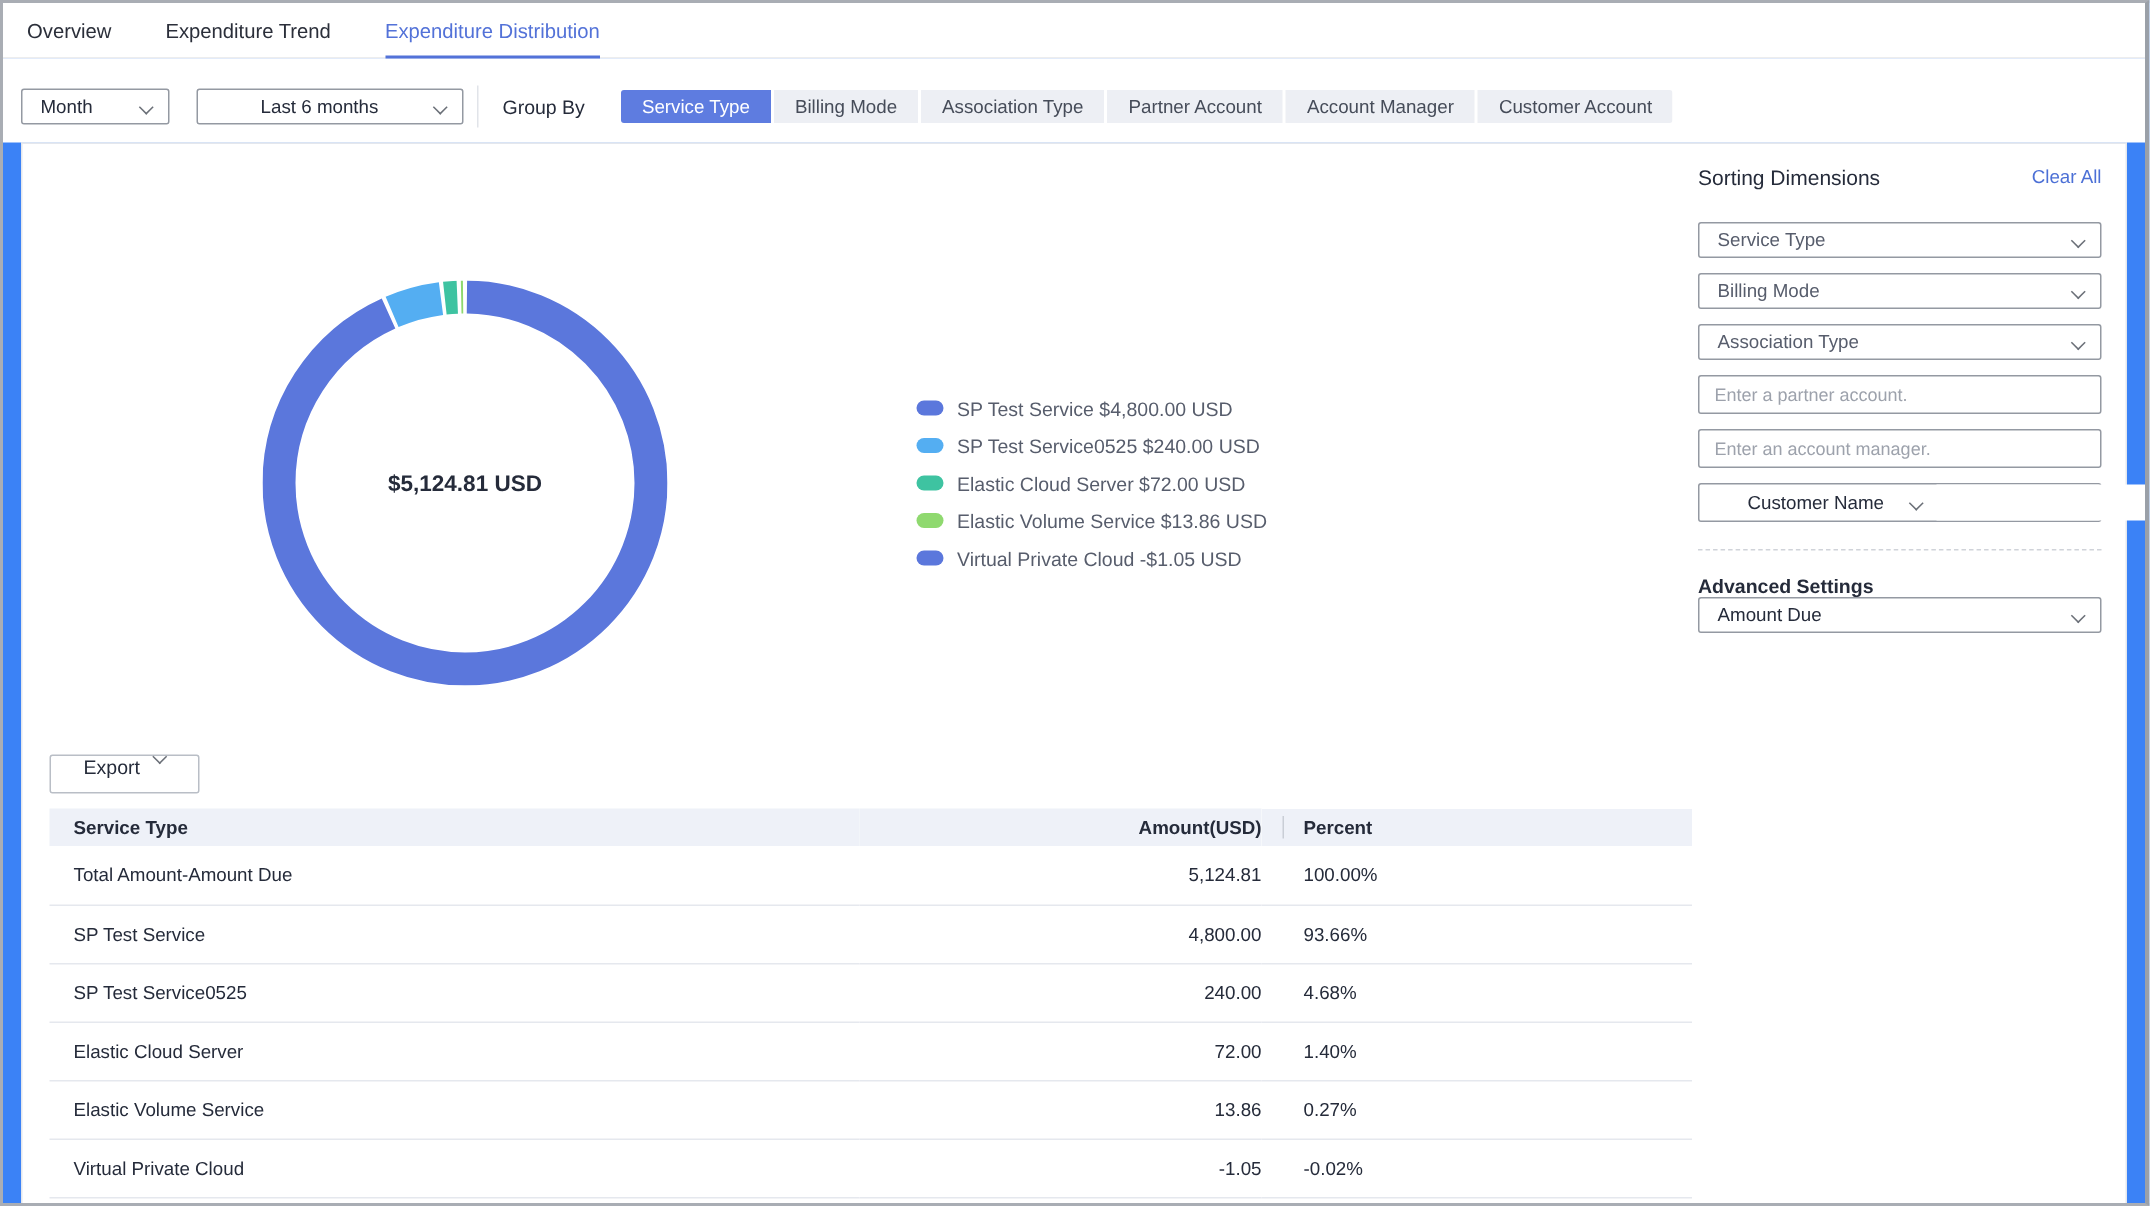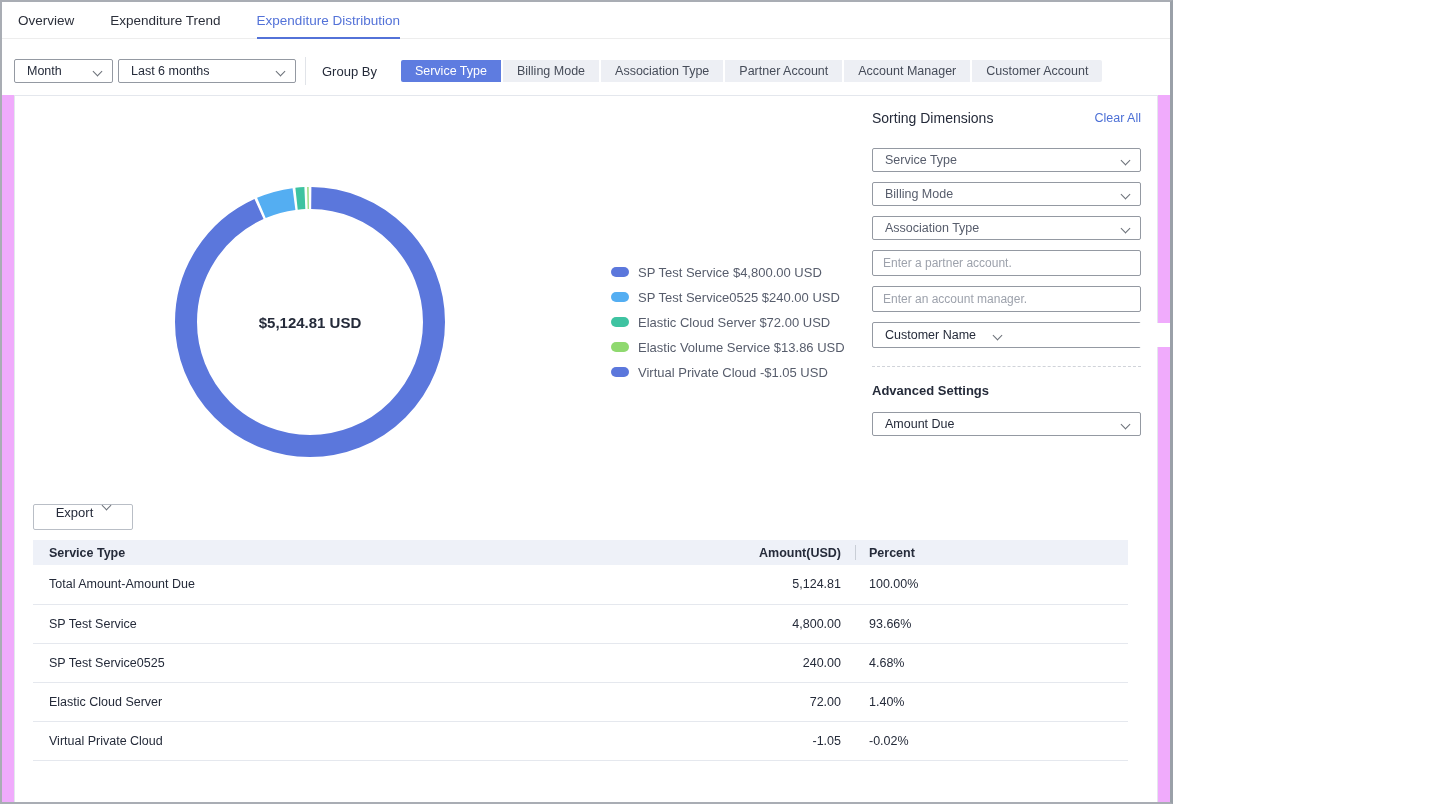--- a/index.html
+++ b/index.html
@@ -1,19 +1,19 @@
 <!DOCTYPE html>
 <html><head>
 <meta charset="utf-8">
 <style>
   * { box-sizing: border-box; margin: 0; padding: 0; }
   html,body { background:#fff; }
   body { font-family: "Liberation Sans", "DejaVu Sans", sans-serif; color:#252b3a; }
   .frame {
-    width: 1173px; height: 804px; background:#f0abfc;
+    width: 1433px; height: 804px; background:#3b82f6;
     border: 2px solid #a9adb4; border-right-width:3px; border-right-color:#9aa0a8;
     overflow: hidden; position: relative;
   }
 
   
   .tabbar { display:flex; align-items:stretch; height:37px; padding-left:16px; gap:36px;
             border-bottom:1px solid #ededed; background:#fff; }
   .tab { position:relative; display:flex; align-items:center; font-size:13.5px; color:#2b2f3a; cursor:pointer; }
   .tab.active { color:#5372d8; }
   .tab .tab-underline { display:none; position:absolute; left:0; right:0; bottom:-1px; height:2px; background:#5372d8; }
@@ -21,21 +21,21 @@
 
   
   .toolbar { display:flex; align-items:center; height:56px; padding:8px 0 0 12px; background:#fff; }
   .select-box { position:relative; height:24px; border:1px solid #9499a2; border-radius:2px;
                 background:#fff; display:flex; align-items:center; padding:0 26px 0 12px;
                 font-size:12.5px; color:#252b3a; cursor:pointer; }
   .select-box .chev { position:absolute; right:11px; top:8px; }
   .chev { display:inline-block; width:7px; height:7px; border-right:1.5px solid #6b7078;
           border-bottom:1.5px solid #6b7078; transform:rotate(45deg); }
   .sel-period { width:99px; }
-  .sel-range { width:178px; margin-left:5px; }
+  .sel-range { width:178px; margin-left:18px;justify-content:center; }
   .vdivider { width:1px; height:28px; background:#e1e4e9; margin:0 16px 0 9px; }
   .groupby-label { font-size:13px; color:#252b3a; margin-right:24px; }
   .seg-group { display:flex; border-radius:2px; overflow:hidden; }
   .seg-btn { height:22px; display:flex; align-items:center; padding:0 14px; font-size:12.5px;
              background:#edeff4; color:#464c59; cursor:pointer; margin-left:2px; white-space:nowrap; }
   .seg-btn:first-child { margin-left:0; }
   .seg-btn.active { background:#5e7ce0; color:#fff; }
 
   
   .panel { position:relative; margin:0 12px; height:707px;
@@ -76,28 +76,28 @@
   .sidebar { position:absolute; top:14px; right:16px; width:269px; }
   .sidebar-head { display:flex; align-items:center; justify-content:space-between; margin-bottom:22px; }
   .sidebar-title { font-size:14px; font-weight:normal; color:#252b3a; }
   .clear-all { font-size:12.5px; color:#4c70d6; cursor:pointer; }
   .side-select { width:100%; margin-bottom:10px; }
   .side-select .label-gray { color:#575d6c; }
   .side-input { width:100%; height:26px; border:1px solid #9499a2; border-radius:2px; margin-bottom:10px;
                 font-size:12px; color:#252b3a; padding:0 10px; font-family:inherit; outline:none; }
   .side-input::placeholder { color:#9da2ac; }
   .combo { display:flex; align-items:center; width:100%; height:26px; border:1px solid #9499a2;
-           border-radius:2px; margin-bottom:0; }
+           border-radius:2px; margin-bottom:0;padding-left:20px; }
   .combo-label { display:flex; align-items:center; gap:18px; padding:0 10px 0 12px; font-size:12.5px;
                  color:#252b3a; cursor:pointer; white-space:nowrap; }
   .combo-divider { width:1px; height:16px; background:#d4d7dc; }
   .combo-input { flex:1; border:none; outline:none; height:100%; padding:0 8px; font-size:12.5px; font-family:inherit; }
   .dashed-divider { border-top:1px dashed #d0d3d9; margin-top:18px; }
   .advanced-title { margin-top:16px; font-size:13px; font-weight:bold; color:#252b3a; }
-  .advanced-select { margin-top:14px; width:100%;text-align:center; }
+  .advanced-select { margin-top:0; width:100%;text-align:center; }
 </style>
 </head>
 <body>
 
 <div class="frame">
 
   <div class="tabbar" id="tabbar">
       <div class="tab">
         <span>Overview</span>
       </div>
@@ -204,20 +204,25 @@
             <td class="cell-service">SP Test Service0525</td>
             <td class="cell-amount">240.00</td>
             <td class="cell-percent">4.68%</td>
           </tr>
           <tr>
             <td class="cell-service">Elastic Cloud Server</td>
             <td class="cell-amount">72.00</td>
             <td class="cell-percent">1.40%</td>
           </tr>
           <tr>
+            <td class="cell-service">Elastic Volume Service</td>
+            <td class="cell-amount">13.86</td>
+            <td class="cell-percent">0.27%</td>
+          </tr>
+          <tr>
             <td class="cell-service">Virtual Private Cloud</td>
             <td class="cell-amount">-1.05</td>
             <td class="cell-percent">-0.02%</td>
           </tr>
         </tbody>
     </table>
 
     <div class="sidebar">
       <div class="sidebar-head">
         <span class="sidebar-title">Sorting Dimensions</span>

